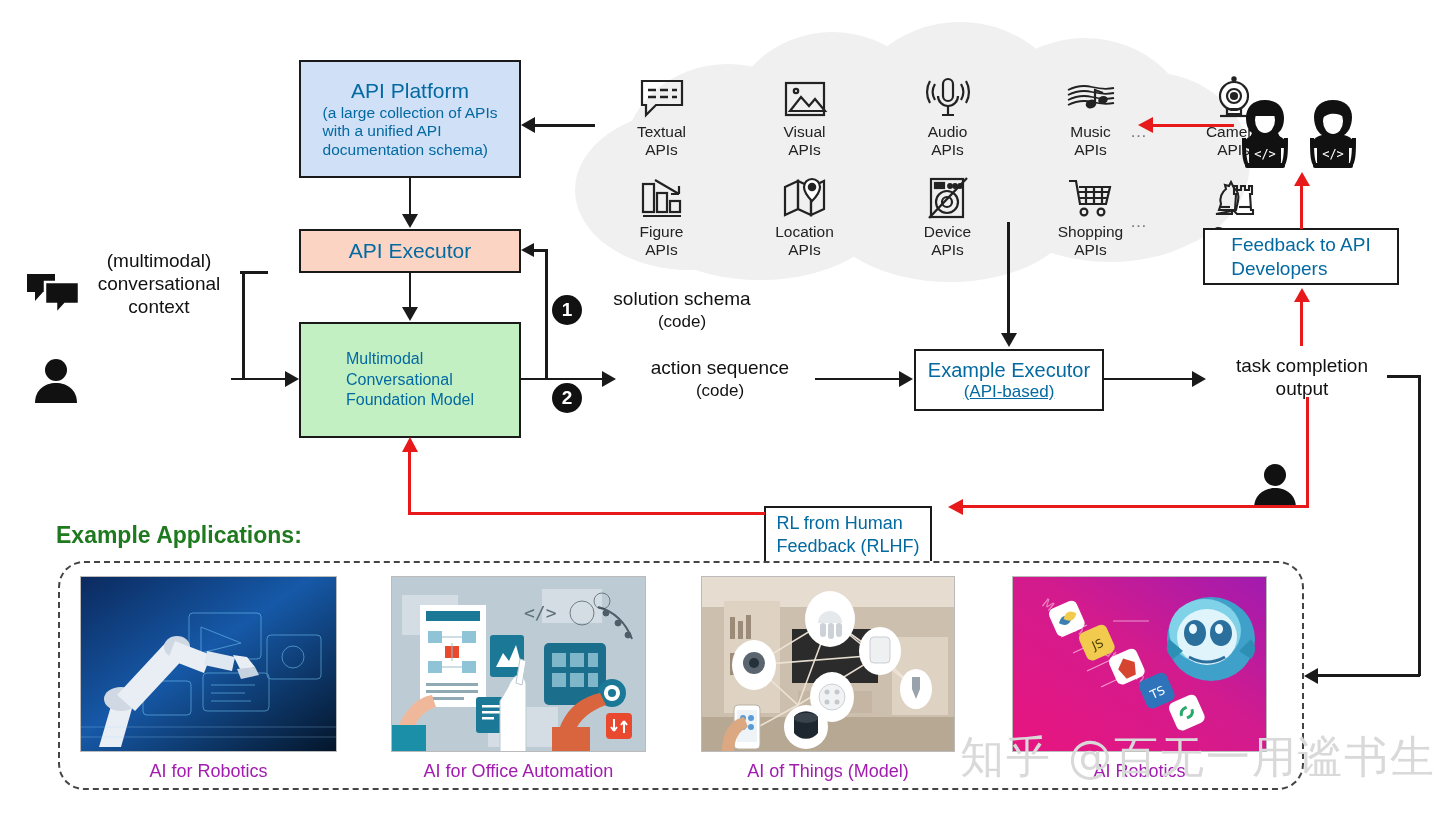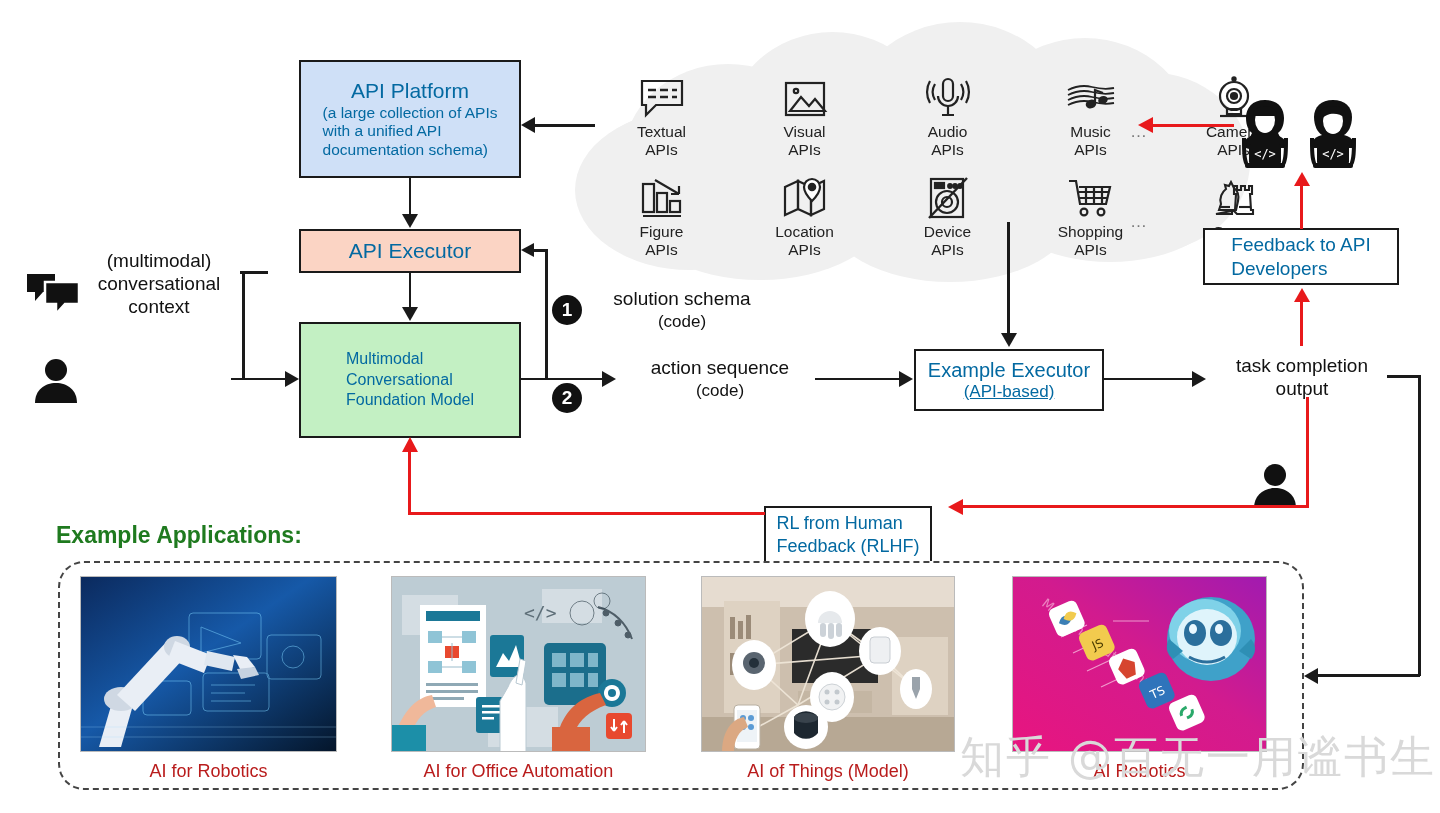--- a/index.html
+++ b/index.html
@@ -44,21 +44,21 @@
   
   .ln{position:absolute;background:#1a1a1a;}
   .rl{position:absolute;background:#e8191b;}
   .ah{position:absolute;width:0;height:0;}
 
   #apps-frame{position:absolute;left:58px;top:561px;width:1246px;height:229px;
      border:2px dashed #444;border-radius:26px;box-sizing:border-box;background:#fff;}
   .app{position:absolute;top:576px;}
   .app .thumb{width:255px;height:176px;border:1px solid #bbb;box-sizing:border-box;
      background:#ddd;overflow:hidden;position:relative;}
-  .app .cap{margin-top:9px;text-align:center;font-size:18px;color:#b91c1c;}
+  .app .cap{margin-top:9px;text-align:center;font-size:18px;color:#a21caf;}
   #app1{left:80px;} #app2{left:391px;} #app3{left:701px;} #app4{left:1012px;}
   #app1 .thumb{width:257px;} #app3 .thumb{width:254px;}
   #app4 .thumb{width:255px;}
 
   #ex-title{position:absolute;left:56px;top:522px;font-size:23px;font-weight:bold;color:#1f7a1f;}
 
   #watermark{position:absolute;left:960px;top:728px;font-size:44px;color:#d9d9d9;
      font-family:"DejaVu Sans",sans-serif;white-space:nowrap;letter-spacing:2px;}
 
   .circnum{position:absolute;width:30px;height:30px;border-radius:50%;background:#111;

